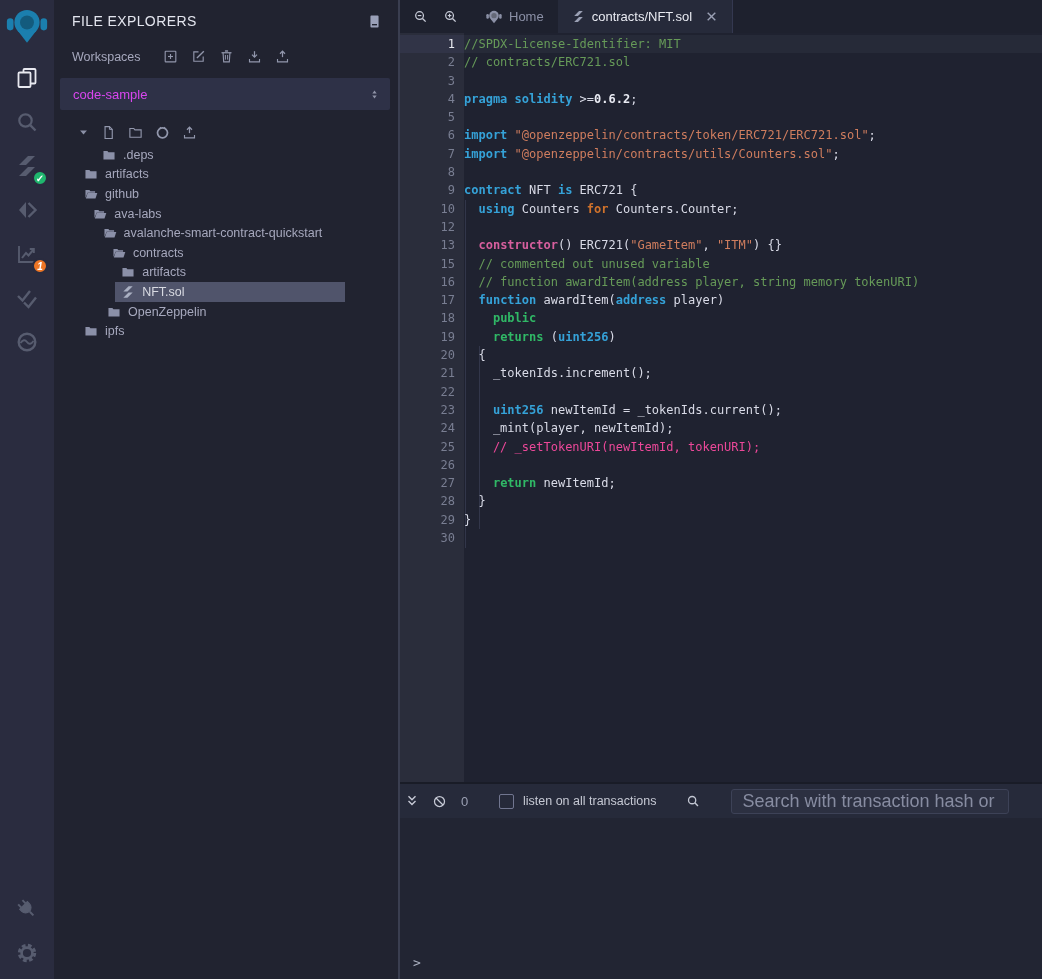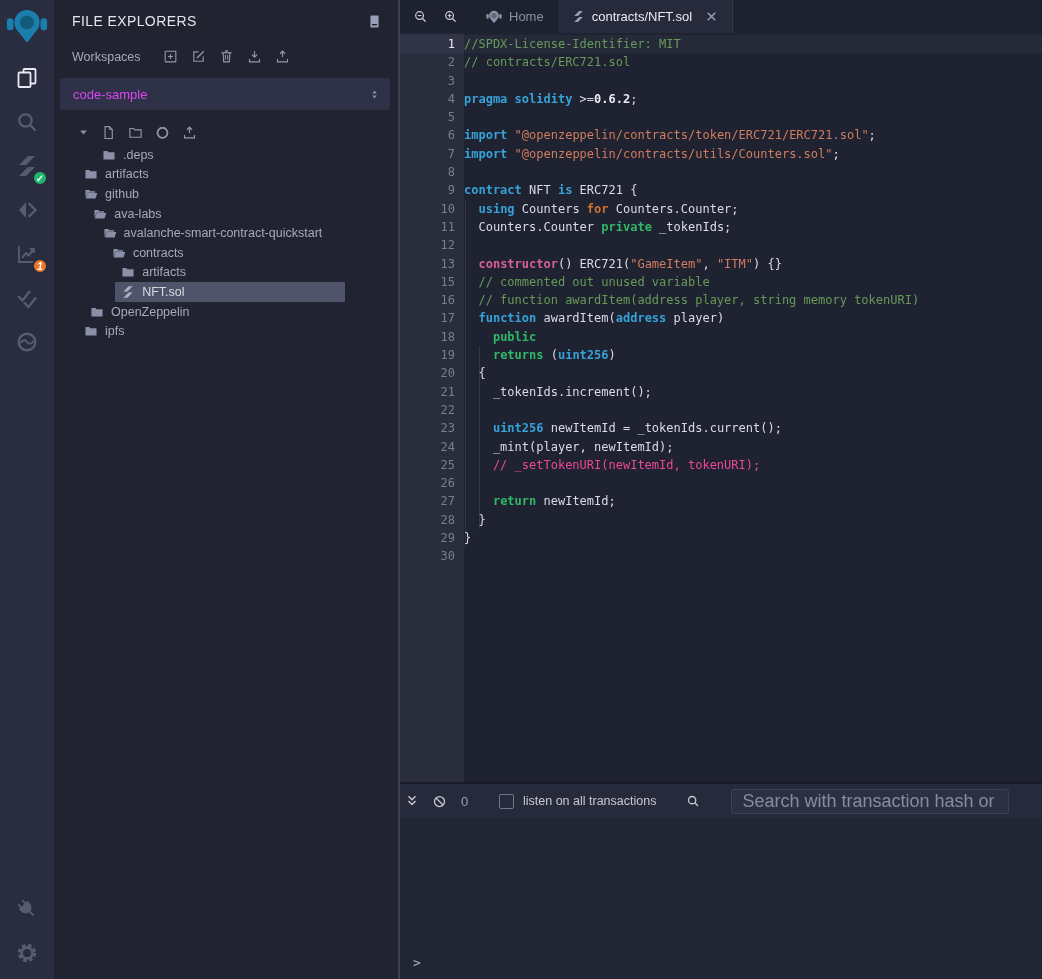--- a/index.html
+++ b/index.html
@@ -454,21 +454,21 @@
         </div>
         <div class="tree-row selected" style="padding-left: 67.2px;">
           <div class="selbg" style="left: 61.2px; width: 229.8px;"></div>
           <span class="icon">
             <svg>
               <use href="#sym-solidity"></use>
             </svg>
           </span>
           <span class="lbl">NFT.sol</span>
         </div>
-        <div class="tree-row" style="padding-left: 36px;">
+        <div class="tree-row" style="padding-left: 53px;">
           <span class="icon">
             <svg>
               <use href="#sym-folder"></use>
             </svg>
           </span>
           <span class="lbl">OpenZeppelin</span>
         </div>
         <div class="tree-row" style="padding-left: 30px;">
           <span class="icon">
             <svg>
@@ -556,24 +556,20 @@
           </div>
           <div class="code-row">
             <span class="ln">9</span>
             <span class="cl"><span class="tok-b" style="color: rgb(53, 162, 216);">contract</span><span style="color: rgb(217, 219, 231);"> NFT </span><span class="tok-b" style="color: rgb(53, 162, 216);">is</span><span style="color: rgb(217, 219, 231);"> ERC721 {</span></span>
           </div>
           <div class="code-row">
             <span class="ln">10</span>
             <span class="cl"><span style="color: rgb(217, 219, 231);">  </span><span class="tok-b" style="color: rgb(53, 162, 216);">using</span><span style="color: rgb(217, 219, 231);"> Counters </span><span class="tok-b" style="color: rgb(208, 114, 43);">for</span><span style="color: rgb(217, 219, 231);"> Counters.Counter;</span></span>
           </div>
           <div class="code-row">
-            <span class="ln">11</span>
-            <span class="cl"><span style="color: rgb(217, 219, 231);">  Counters.Counter </span><span class="tok-b" style="color: rgb(48, 184, 102);">private</span><span style="color: rgb(217, 219, 231);"> _tokenIds;</span></span>
-          </div>
-          <div class="code-row">
             <span class="ln">12</span>
             <span class="cl"></span>
           </div>
           <div class="code-row">
             <span class="ln">13</span>
             <span class="cl"><span style="color: rgb(217, 219, 231);">  </span><span class="tok-b" style="color: rgb(215, 95, 158);">constructor</span><span style="color: rgb(217, 219, 231);">() ERC721(</span><span style="color: rgb(207, 125, 94);">"GameItem"</span><span style="color: rgb(217, 219, 231);">, </span><span style="color: rgb(207, 125, 94);">"ITM"</span><span style="color: rgb(217, 219, 231);">) {}</span></span>
           </div>
           <div class="code-row">
             <span class="ln">15</span>
             <span class="cl"><span style="color: rgb(102, 154, 88);">  // commented out unused variable</span></span>

